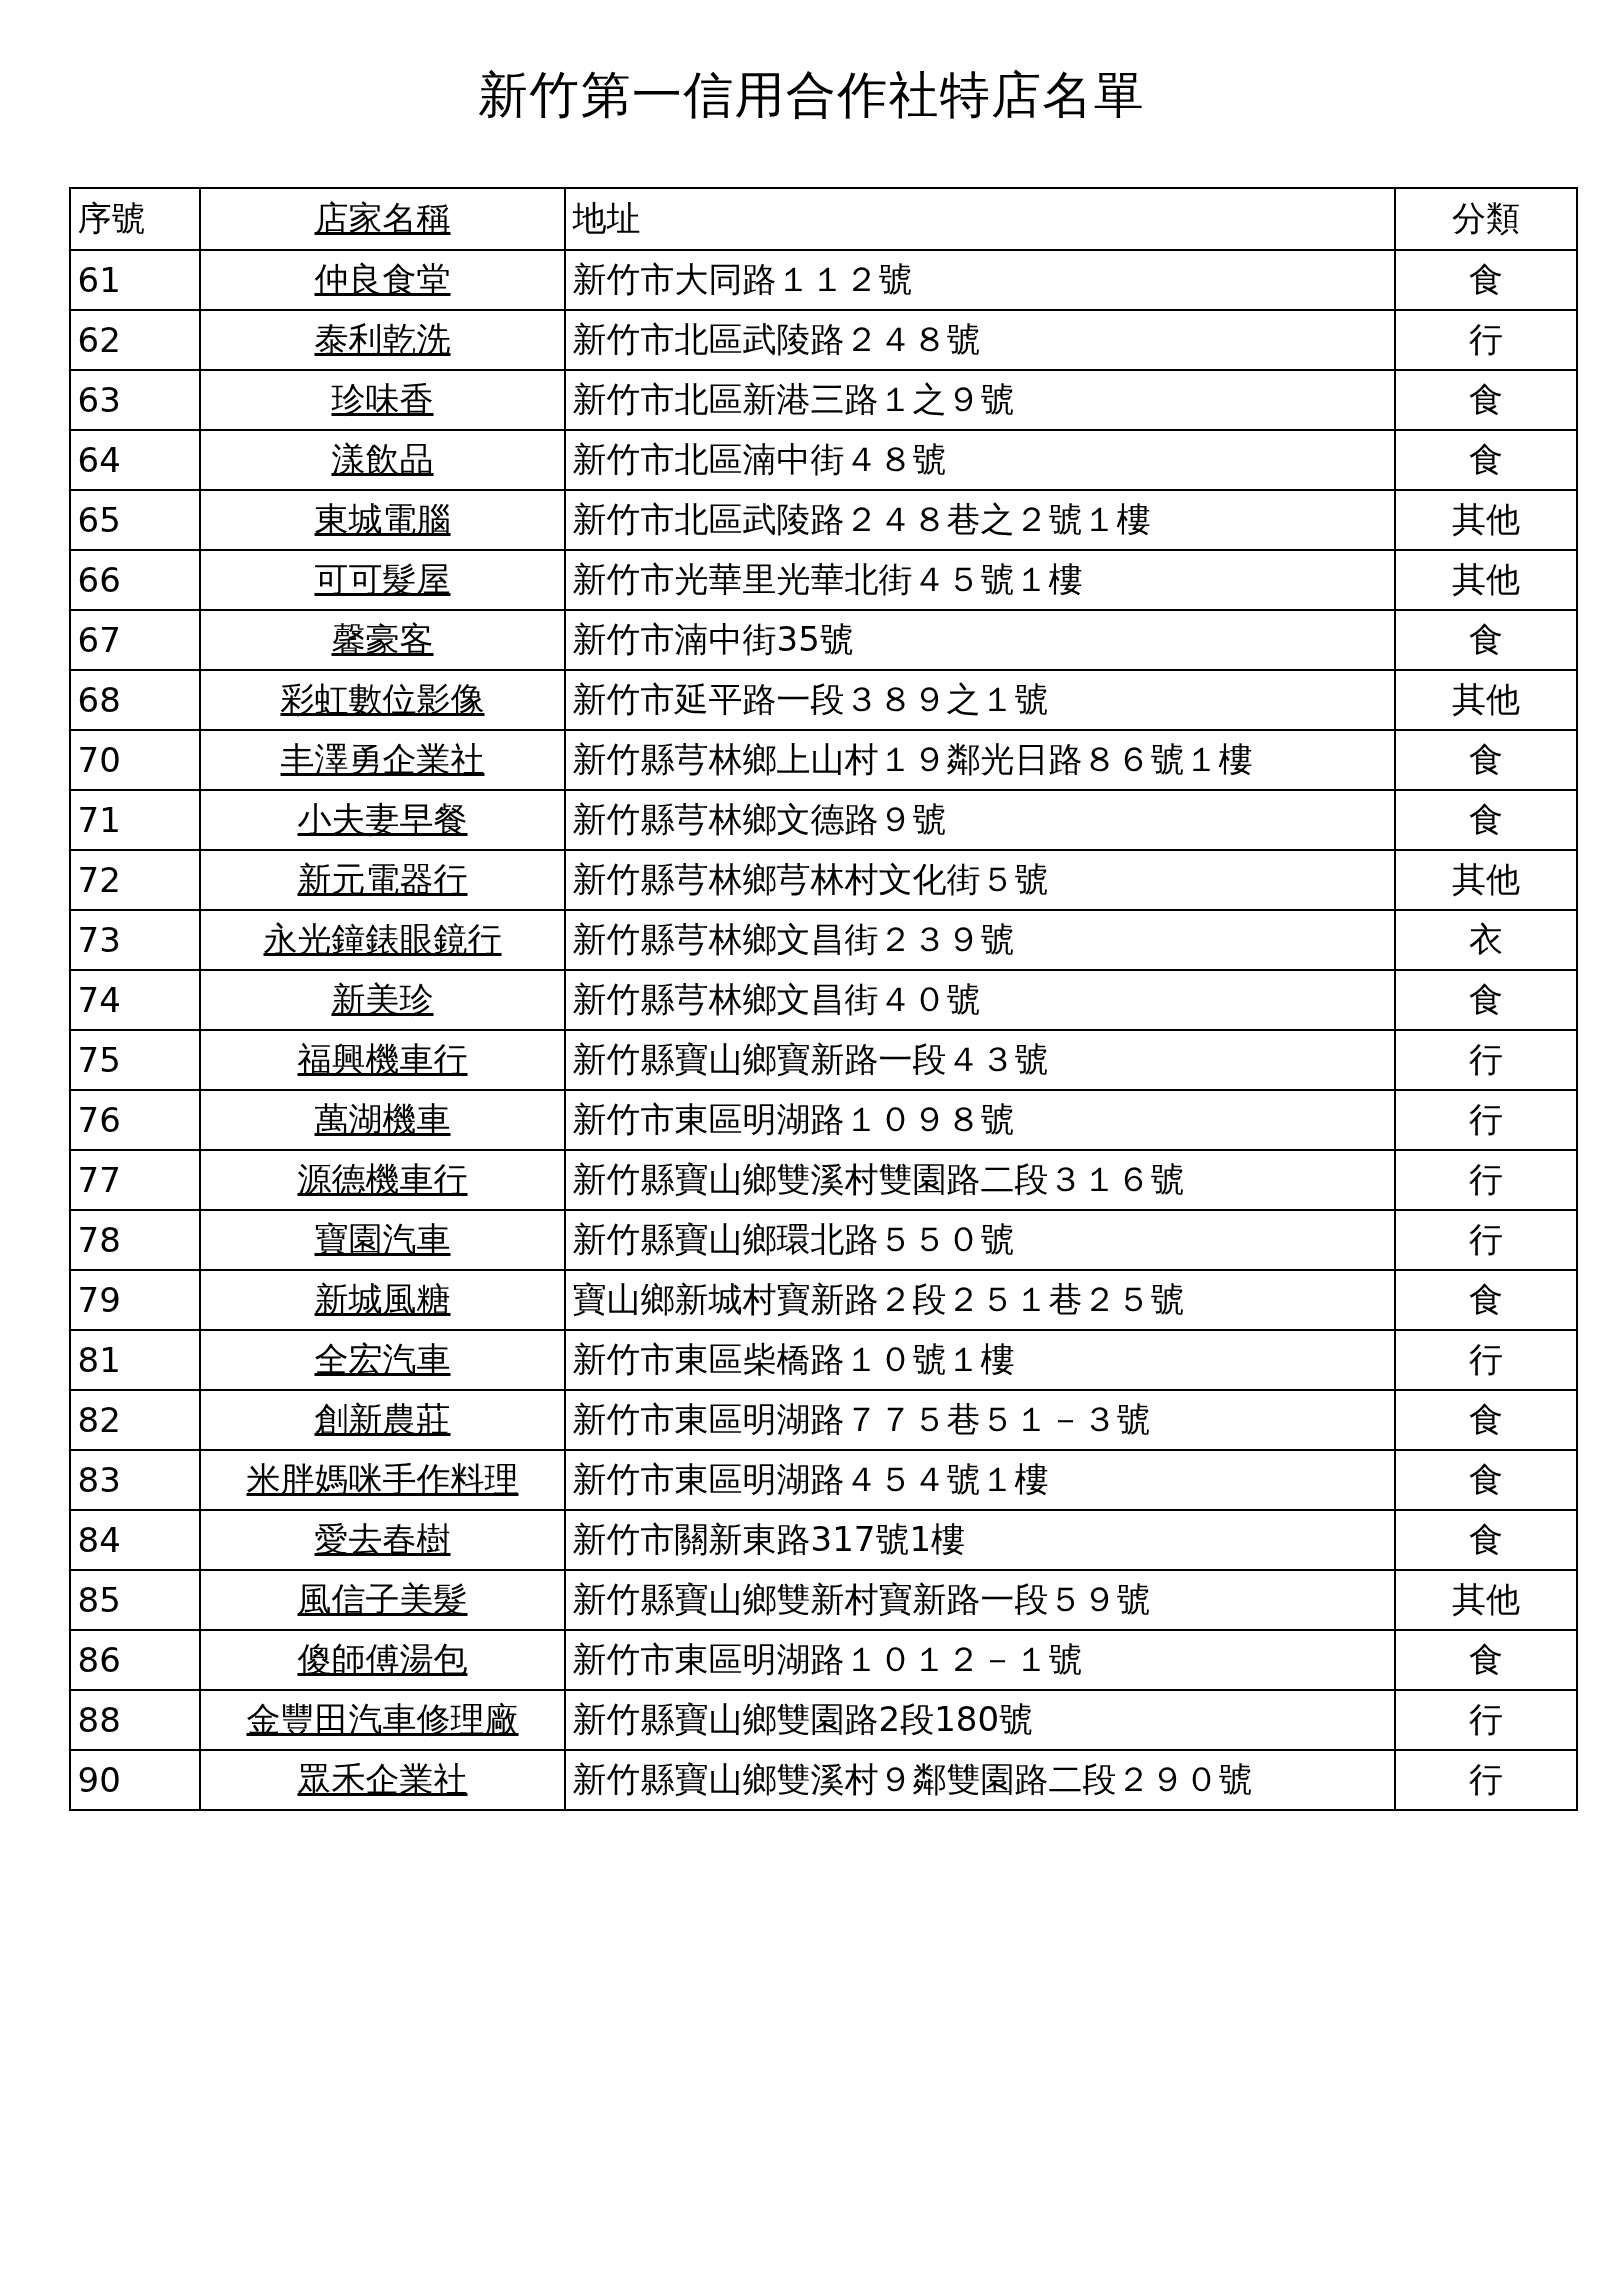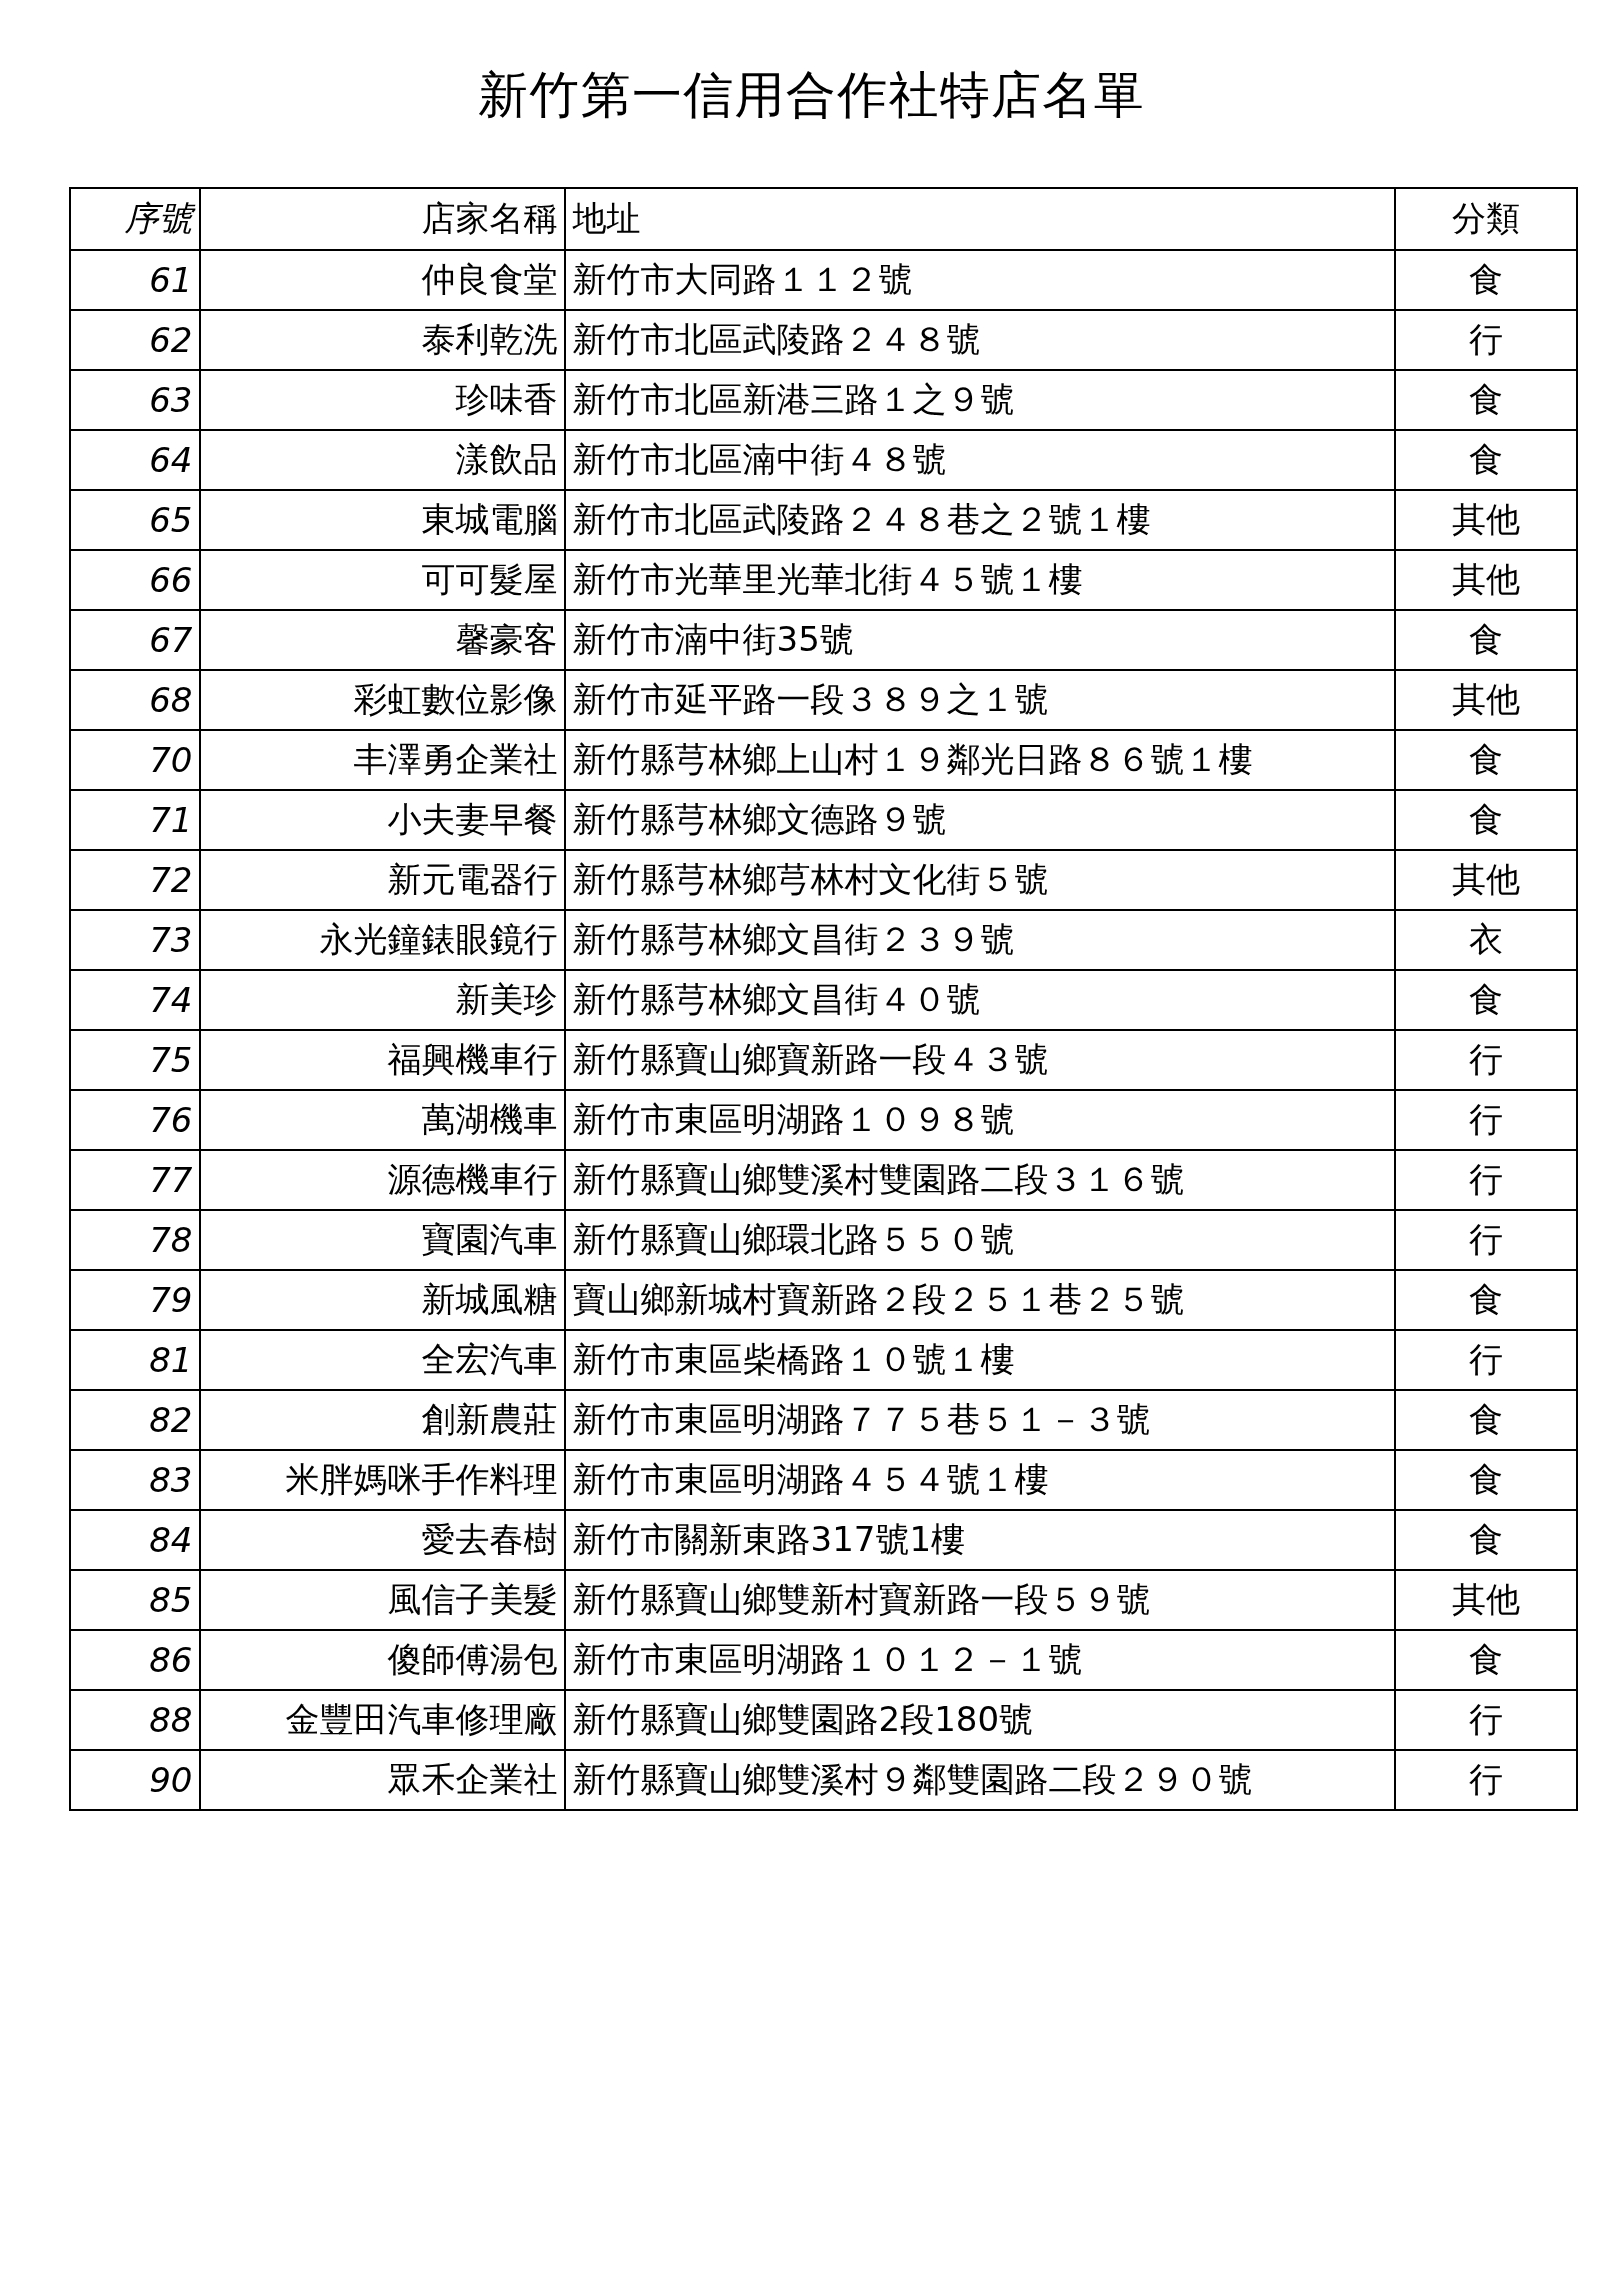--- a/index.html
+++ b/index.html
@@ -1,22 +1,22 @@
 <!DOCTYPE html>
 <html style="font-size:10.5px"><head>
 <meta charset="utf-8">
 <style>
   html, body { margin: 0; padding: 0; background: #ffffff; }
   body { width: 1623px; height: 2295px; position: relative; font-family: "DejaVu Sans", "Liberation Sans", sans-serif; color: #000; }
   .title { position: absolute; top: 62px; left: 0; width: 1623px; text-align: center; font-size: 50px; letter-spacing: 1.3px; }
   table.list { position: absolute; top: 187px; left: 69px; width: 1496px; border-collapse: collapse; table-layout: fixed; }
   table.list th, table.list td { border: 2px solid #000; height: 58px; font-size: 34px; font-weight: normal; padding: 0 6.5px; white-space: nowrap; overflow: hidden; }
   table.list tr { border-bottom: 2.6px solid #000; }
-  th.c-no, td.c-no { width: 115px; text-align: right; font-style: italic; }
-  th.c-name, td.c-name { width: 350px; text-align: right; }
+  th.c-no, td.c-no { width: 115px; text-align: left; }
+  th.c-name, td.c-name { width: 350px; text-align: center; text-decoration: underline; }
   th.c-addr, td.c-addr { width: 815px; text-align: left; }
   th.c-cat, td.c-cat { width: 167px; text-align: center; }
   table.list th { height: 60px; }
 </style>
 </head>
 <body>
 
 <div class="title">新竹第一信用合作社特店名單</div>
 
 <table class="list">

